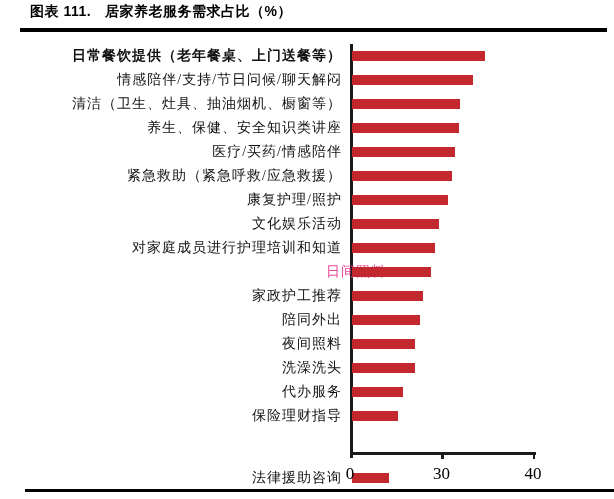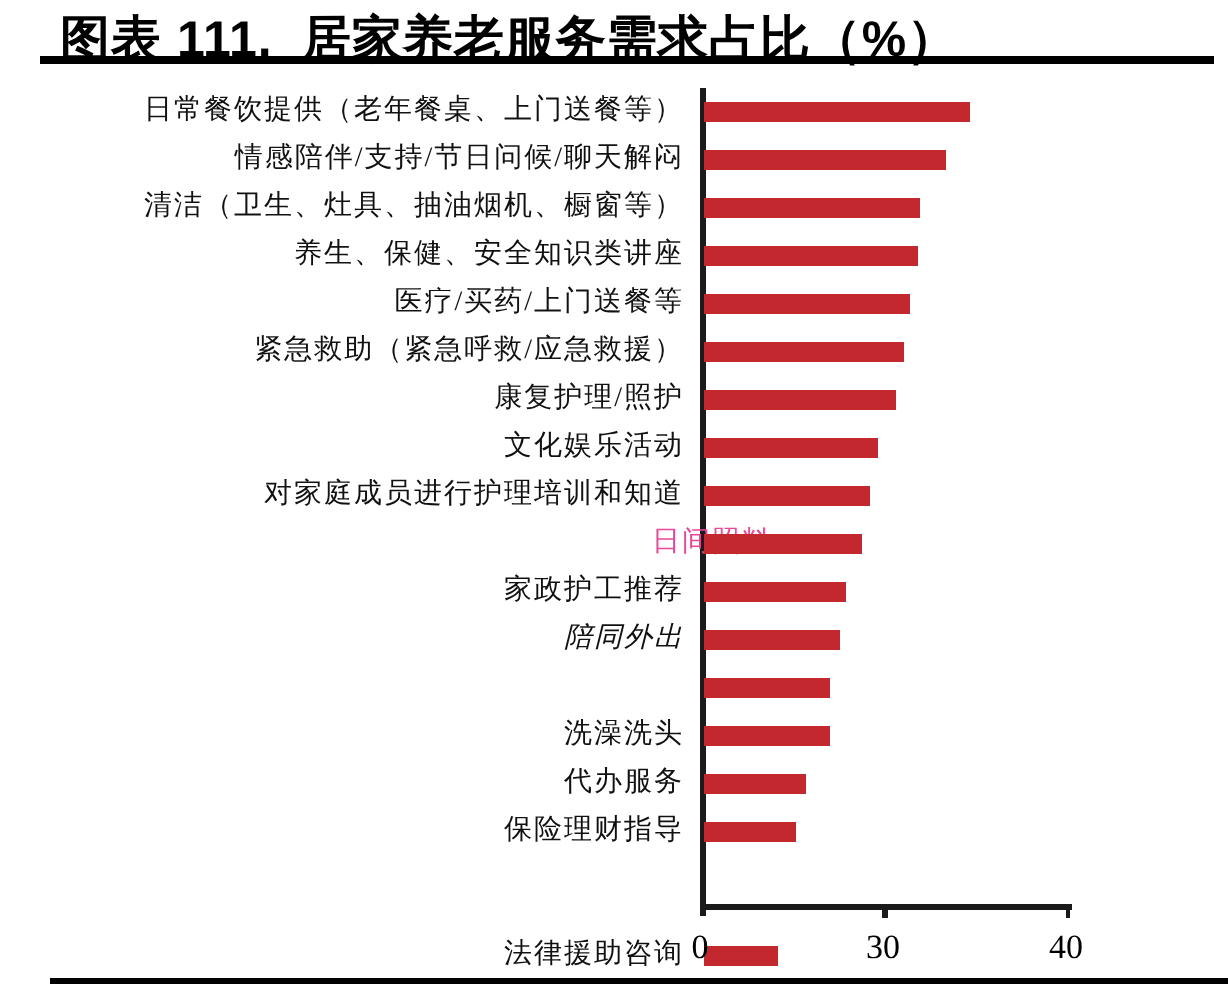--- a/index.html
+++ b/index.html
@@ -3,21 +3,21 @@
 <meta charset="utf-8">
 <style>
   html,body{margin:0;padding:0;background:#ffffff;}
   .page{
     position:relative;width:614px;height:499px;background:#ffffff;
     overflow:hidden;font-family:"Liberation Serif","DejaVu Serif",serif;
   }
   .title-row{
     position:absolute;left:30px;top:3px;white-space:nowrap;
     font-family:"Liberation Sans","DejaVu Sans",sans-serif;
-    font-weight:bold;font-size:25px;color:#000;letter-spacing:0.5px;
+    font-weight:bold;font-size:14px;color:#000;letter-spacing:0.5px;
   }
   .title-main{margin-left:14px;}
   .title-rule{position:absolute;left:20px;top:28px;width:587px;height:3.5px;background:#000;}
   .plot{position:absolute;left:0;top:0;width:614px;height:499px;}
   .row{position:absolute;left:0;height:24px;width:614px;}
   .cat-label{
     position:absolute;left:0;top:0;width:342px;height:24px;line-height:24px;
     text-align:right;font-size:14px;letter-spacing:1px;color:#111;
     white-space:nowrap;overflow:visible;
   }
@@ -37,37 +37,37 @@
 <div class="page">
   <div class="title-row">
     <span>图表 111.</span><span class="title-main">居家养老服务需求占比（%）</span>
   </div>
   <div class="title-rule"></div>
 
   <div class="plot">
     <div class="y-axis"></div>
     <div class="x-axis"></div>
   <div class="row" style="top: 44px;">
-        <span class="cat-label" style="color: rgb(17, 17, 17);">日常餐饮提供（老年餐桌、上门送餐等）</span>
+        <span class="cat-label" style="color: rgb(17, 17, 17); font-weight: bold;">日常餐饮提供（老年餐桌、上门送餐等）</span>
         <div class="bar" style="width: 132.7px; background: rgb(194, 40, 46);"></div>
       </div>
       <div class="row" style="top: 68px;">
         <span class="cat-label" style="color: rgb(17, 17, 17);">情感陪伴/支持/节日问候/聊天解闷</span>
         <div class="bar" style="width: 121.2px; background: rgb(194, 40, 46);"></div>
       </div>
       <div class="row" style="top: 92px;">
         <span class="cat-label" style="color: rgb(17, 17, 17);">清洁（卫生、灶具、抽油烟机、橱窗等）</span>
         <div class="bar" style="width: 107.5px; background: rgb(194, 40, 46);"></div>
       </div>
       <div class="row" style="top: 116px;">
         <span class="cat-label" style="color: rgb(17, 17, 17);">养生、保健、安全知识类讲座</span>
         <div class="bar" style="width: 107.1px; background: rgb(194, 40, 46);"></div>
       </div>
       <div class="row" style="top: 140px;">
-        <span class="cat-label" style="color: rgb(17, 17, 17);">医疗/买药/上门送餐等</span>
+        <span class="cat-label" style="color: rgb(17, 17, 17);">医疗/买药/情感陪伴</span>
         <div class="bar" style="width: 103.4px; background: rgb(194, 40, 46);"></div>
       </div>
       <div class="row" style="top: 164px;">
         <span class="cat-label" style="color: rgb(17, 17, 17);">紧急救助（紧急呼救/应急救援）</span>
         <div class="bar" style="width: 100.2px; background: rgb(194, 40, 46);"></div>
       </div>
       <div class="row" style="top: 188px;">
         <span class="cat-label" style="color: rgb(17, 17, 17);">康复护理/照护</span>
         <div class="bar" style="width: 96.1px; background: rgb(194, 40, 46);"></div>
       </div>
@@ -80,25 +80,26 @@
         <div class="bar" style="width: 83.3px; background: rgb(194, 40, 46);"></div>
       </div>
       <div class="row" style="top: 260px;">
         <span class="cat-label" style="color: #ec4899; padding-left: 44px;">日间照料</span>
         <div class="bar" style="width: 79.1px; background: rgb(194, 40, 46);"></div>
       </div>
       <div class="row" style="top: 284px;">
         <span class="cat-label" style="color: rgb(17, 17, 17);">家政护工推荐</span>
         <div class="bar" style="width: 70.5px; background: rgb(194, 40, 46);"></div>
       </div>
-      <div class="row" style="top: 308px; font-style: italic;">
+      <div class="row" style="top: 308px;">
         <span class="cat-label" style="color: rgb(17, 17, 17);">陪同外出</span>
         <div class="bar" style="width: 68.2px; background: rgb(194, 40, 46);"></div>
       </div>
       <div class="row" style="top: 332px;">
+        <span class="cat-label" style="color: rgb(17, 17, 17);">夜间照料</span>
         <div class="bar" style="width: 63.1px; background: rgb(194, 40, 46);"></div>
       </div>
       <div class="row" style="top: 356px;">
         <span class="cat-label" style="color: rgb(17, 17, 17);">洗澡洗头</span>
         <div class="bar" style="width: 62.7px; background: rgb(194, 40, 46);"></div>
       </div>
       <div class="row" style="top: 380px;">
         <span class="cat-label" style="color: rgb(17, 17, 17);">代办服务</span>
         <div class="bar" style="width: 51.2px; background: rgb(194, 40, 46);"></div>
       </div>

